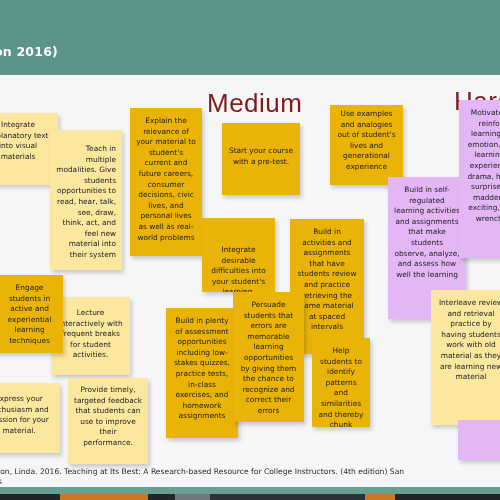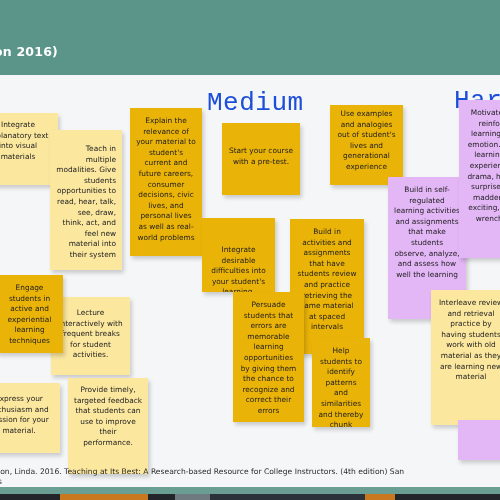--- a/index.html
+++ b/index.html
@@ -26,23 +26,23 @@
   }
 
   
   .board{
     position:absolute;left:0;top:75px;width:500px;height:400px;
     background:#f5f6f8;
   }
 
   .col-head{
     position:absolute;
-    font-family:Liberation Mono, monospace;
+    font-family:Liberation Sans, sans-serif;
     font-size:26px;
-    color:#1d4ed8;
+    color:#7f1d1d;
     white-space:nowrap;
     letter-spacing:.5px;
   }
   #head-medium{left:207px;top:13px;}
   #head-hard{left:454px;top:11px;}
 
   
   .note{
     position:absolute;
     box-sizing:border-box;
@@ -110,21 +110,21 @@
     </div>
 
     <div class="note yellow" style="left:51px;top:222px;width:79px;height:78px;padding-top:11px;">
       <span>Lecture interactively with frequent breaks for student activities.</span>
     </div>
 
     <div class="note yellow" style="left:-22px;top:308px;width:82px;height:70px;padding-top:11px;">
       <span>Express your enthusiasm and passion for your material.</span>
     </div>
 
-    <div class="note yellow" style="left:68px;top:303px;width:80px;height:96px;padding-top:7px;">
+    <div class="note yellow" style="left:68px;top:303px;width:80px;height:86px;padding-top:7px;">
       <span>Provide timely, targeted feedback that students can use to improve their performance.</span>
     </div>
 
     <div class="note blue" style="left:130px;top:33px;width:72px;height:148px;padding-top:8px;">
       <span>Explain the relevance of your material to student's current and future careers, consumer decisions, civic lives, and personal lives as well as real-world problems</span>
     </div>
 
     <div class="note blue" style="left:222px;top:48px;width:78px;height:72px;padding-top:23px;justify-content:flex-end;">
       <span>Start your course with a pre-test.</span>
     </div>
@@ -138,20 +138,23 @@
     </div>
 
     <div class="note blue" style="left:290px;top:144px;width:74px;height:135px;padding-top:8px;">
       <span>Build in activities and assignments that have students review and practice retrieving the same material at spaced intervals</span>
     </div>
 
     <div class="note blue" style="left:-4px;top:200px;width:67px;height:78px;padding-top:8px;">
       <span>Engage students in active and experiential learning techniques</span>
     </div>
 
+    <div class="note blue" style="left:166px;top:233px;width:72px;height:130px;padding-top:8px;">
+      <span>Build in plenty of assessment opportunities including low-stakes quizzes, practice tests, in-class exercises, and homework assignments</span>
+    </div>
 
     <div class="note blue" style="left:233px;top:217px;width:71px;height:130px;padding-top:8px;">
       <span>Persuade students that errors are memorable learning opportunities by giving them the chance to recognize and correct their errors</span>
     </div>
 
     <div class="note blue" style="left:312px;top:263px;width:58px;height:89px;padding-top:8px;">
       <span>Help students to identify patterns and similarities and thereby chunk material into categories</span>
     </div>
 
     <div class="note purple" style="left:388px;top:102px;width:78px;height:142px;padding-top:8px;">

